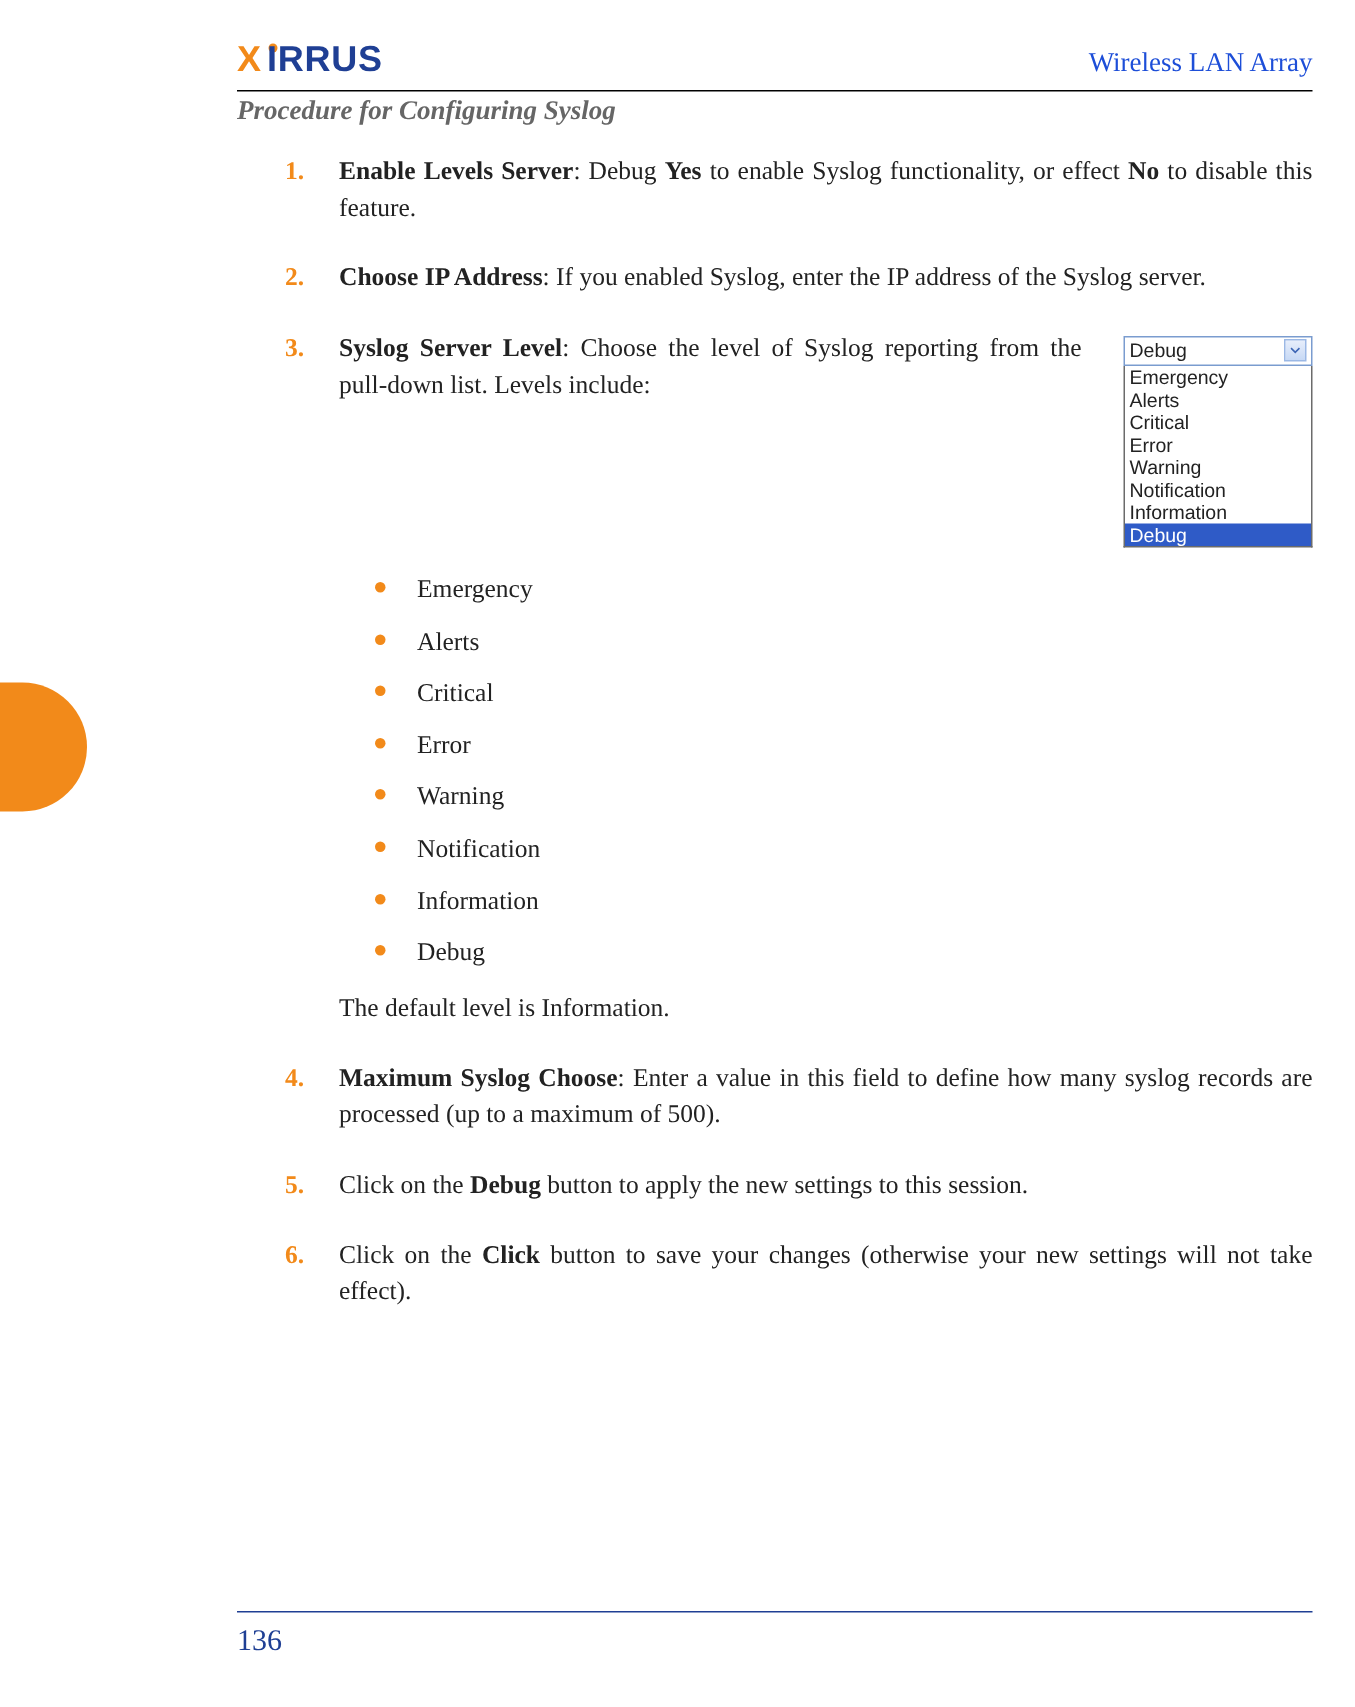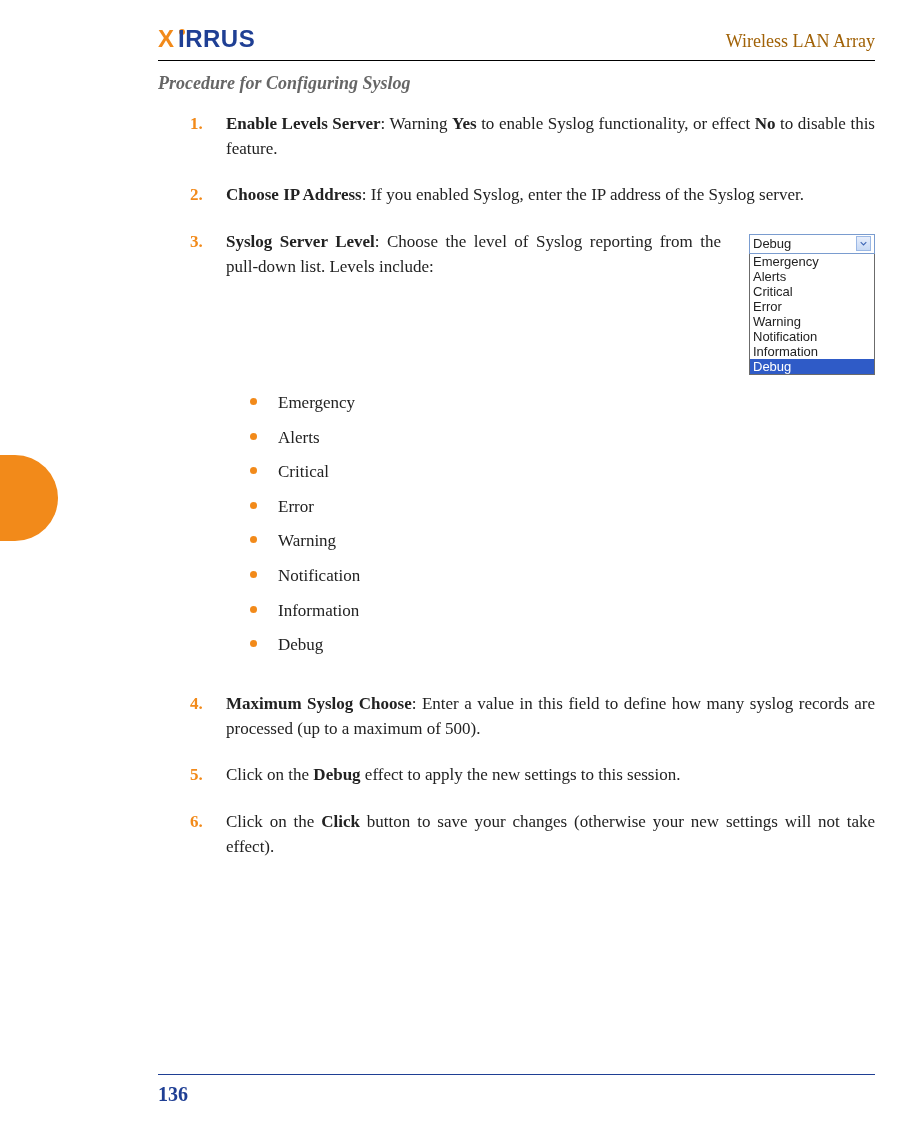--- a/index.html
+++ b/index.html
@@ -26,30 +26,30 @@
     .logo {
       display: flex;
       align-items: center;
       gap: 0;
       font-weight: 900;
       font-size: 28px;
       letter-spacing: 0.5px;
       color: #1f3f94;
     }
     .doc-title {
-      color: #a16207;
+      color: #1d4ed8;
       font-size: 18px;
     }
     .rule-top {
       margin: 8px 28px 0 158px;
       height: 1px;
       background: #000;
     }
     .section-title {
-      margin: 12px 28px 0 158px;
+      margin: 2px 28px 0 158px;
       font-style: italic;
       font-weight: bold;
       color: #666;
       font-size: 18px;
     }
     .content {
       margin: 18px 28px 0 190px;
     }
     ol.steps {
       list-style: none;
@@ -160,21 +160,20 @@
     }
     .rule-bottom {
       height: 1px;
       background: #1f3f94;
       margin-bottom: 8px;
     }
     .footer-row {
       display: flex;
       justify-content: space-between;
       align-items: flex-end;
-      font-weight: bold;
     }
     .page-num {
       color: #1f3f94;
       font-size: 20px;
     }
     .footer-title {
       color: #1f3f94;
       font-size: 20px;
     }
     .trailing-note {
@@ -203,21 +202,21 @@
   <div class="rule-top"></div>
 
   <div class="section-title">Procedure for Configuring Syslog</div>
 
   <div class="content">
     <ol class="steps">
 
       <li>
         <div class="num">1.</div>
         <div class="body">
-          <b>Enable Levels Server</b><span>: Warning </span><b>Yes</b><span> to enable Syslog functionality, or effect </span><b>No</b><span> to disable this feature.</span>
+          <b>Enable Levels Server</b><span>: Debug </span><b>Yes</b><span> to enable Syslog functionality, or effect </span><b>No</b><span> to disable this feature.</span>
         </div>
       </li>
 
       <li>
         <div class="num">2.</div>
         <div class="body">
           <b>Choose IP Address</b><span>: If you enabled Syslog, enter the IP address of the Syslog server.</span>
         </div>
       </li>
 
@@ -252,34 +251,35 @@
           <ul class="bullets">
             <li>Emergency</li>
             <li>Alerts</li>
             <li>Critical</li>
             <li>Error</li>
             <li>Warning</li>
             <li>Notification</li>
             <li>Information</li>
             <li>Debug</li>
           </ul>
+          <div class="trailing-note">The default level is Information.</div>
         </div>
       </li>
 
       <li>
         <div class="num">4.</div>
         <div class="body">
           <b>Maximum Syslog Choose</b><span>: Enter a value in this field to define how many syslog records are processed (up to a maximum of 500).</span>
         </div>
       </li>
 
       <li>
         <div class="num">5.</div>
         <div class="body">
-          <span>Click on the </span><b>Debug</b><span> effect to apply the new settings to this session.</span>
+          <span>Click on the </span><b>Debug</b><span> button to apply the new settings to this session.</span>
         </div>
       </li>
 
       <li>
         <div class="num">6.</div>
         <div class="body">
           <span>Click on the </span><b>Click</b><span> button to save your changes (otherwise your new settings will not take effect).</span>
         </div>
       </li>
     </ol>

